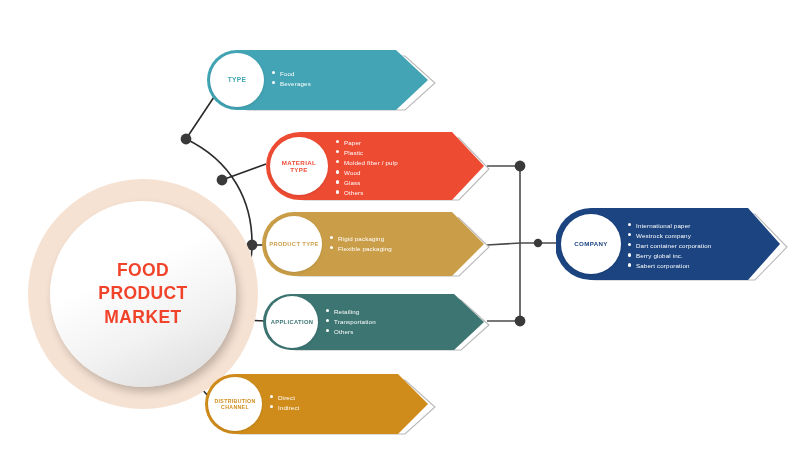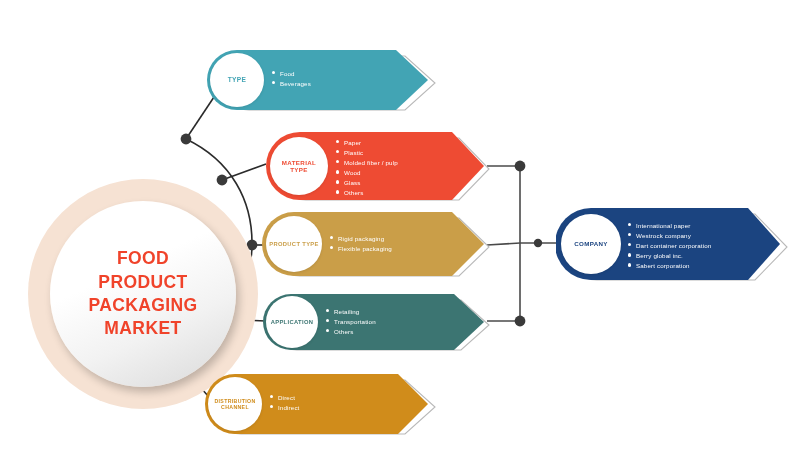--- a/index.html
+++ b/index.html
@@ -112,21 +112,20 @@
     <circle cx="520" cy="155" r="5.4" fill="#3a3a3a"></circle>
     <circle cx="520" cy="310" r="5.4" fill="#3a3a3a"></circle>
     <circle cx="538" cy="232" r="4.2" fill="#3a3a3a"></circle>
   </svg>
 
   <div class="hub">
     <div class="hub-inner">
       <div class="hub-text">
         <div>FOOD</div>
         <div>PRODUCT</div>
-        <div>PACKAGING</div>
         <div>MARKET</div>
       </div>
     </div>
   </div>
 
   <div class="banner" style="left:206px;top:38px;width:230px;height:62px;">
     <svg class="shape" viewBox="0 0 230 62" preserveAspectRatio="none">
       <path d="M 38,4 L 194,4 L 224,31 L 194,58 L 38,58 A 27,27 0 0 1 38,4 Z" fill="none" stroke="#b9b9b9" stroke-width="1.1" transform="translate(5,3)"></path>
       <path d="M 31,1 L 190,1 L 222,31 L 190,61 L 31,61 A 30,30 0 0 1 31,1 Z" fill="#42a4b4"></path>
     </svg>

